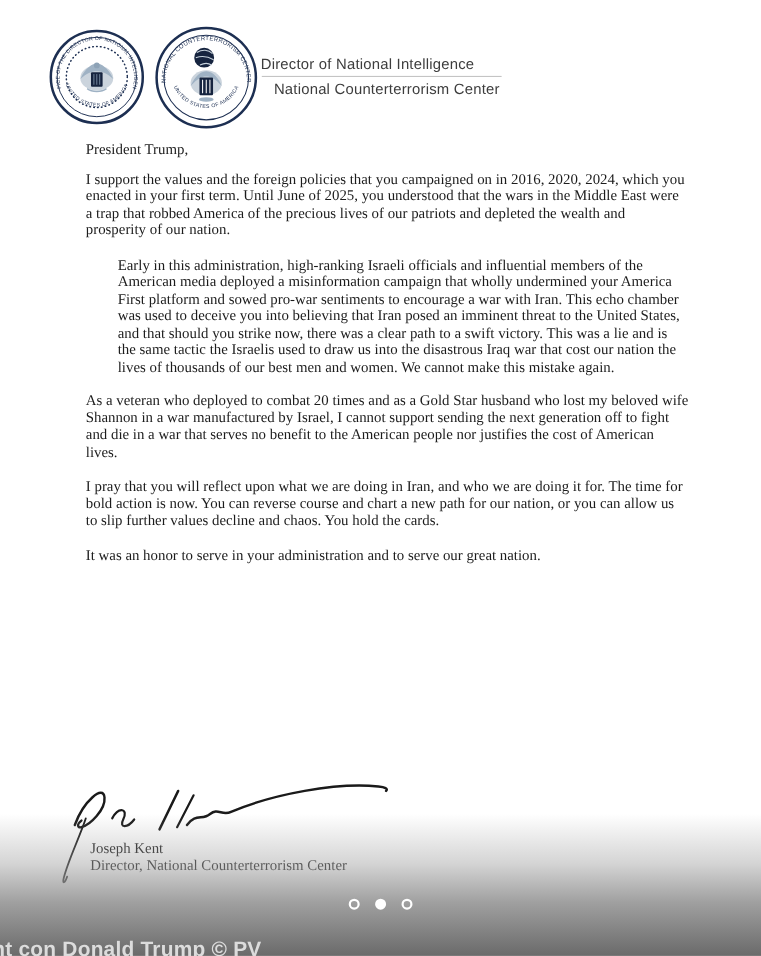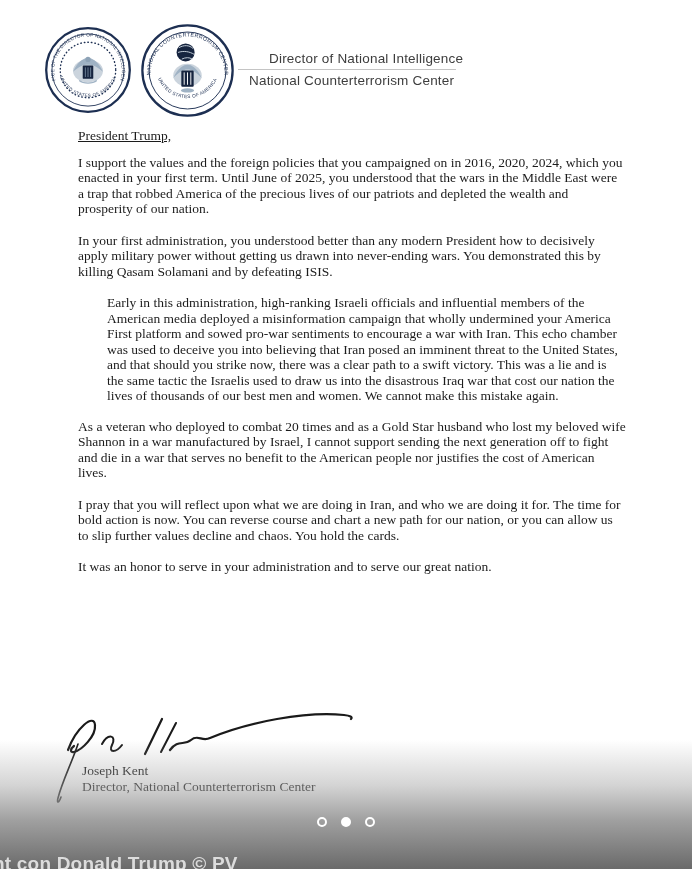--- a/index.html
+++ b/index.html
@@ -14,34 +14,34 @@
   
   .seal{position:absolute;}
   .seal-odni{left:44px;top:26px;width:88px;height:88px;}
   .seal-nctc{left:140px;top:23px;width:95px;height:95px;}
   .agency-block{
     position:absolute;left:255px;top:50px;
     font-family:"Liberation Sans", sans-serif;
     color:#3d3d3d;font-size:13.5px;line-height:15px;
     letter-spacing:0.2px;
   }
-  .agency-line1{position:absolute;left:269px;top:51px;}
+  .agency-line1{position:absolute;left:237px;top:51px;}
   .agency-line2{position:absolute;left:249px;top:73px;}
   .agency-divider{
     position:absolute;left:238px;top:69px;width:218px;height:1px;
     background:#c4c4c4;
   }
 
   
   .letter-body{
     position:absolute;left:78px;top:128px;width:548px;
     font-size:13.5px;line-height:15.5px;color:#1c1c1c;
   }
   .letter-body p{margin:0 0 16px 0;}
-  .letter-body p.salutation{margin-bottom:11px;text-decoration:underline;}
+  .letter-body p.salutation{margin-bottom:11px;}
   .letter-body p.tight{margin-bottom:15px;margin-left:29px;}
 
   
   .signature{
     position:absolute;left:48px;top:700px;width:310px;height:108px;
     pointer-events:none;
   }
   .signoff{
     position:absolute;left:82px;top:763px;
     font-size:13.5px;line-height:15.5px;color:#1c1c1c;
@@ -136,21 +136,20 @@
     </g>
   </svg>
 
   <span class="agency-block agency-line1">Director of National Intelligence</span>
   <div class="agency-divider"></div>
   <span class="agency-block agency-line2">National Counterterrorism Center</span>
 
   <div class="letter-body">
     <p class="salutation">President Trump,</p>
     <p>I support the values and the foreign policies that you campaigned on in 2016, 2020, 2024, which you enacted in your first term. Until June of 2025, you understood that the wars in the Middle East were a trap that robbed America of the precious lives of our patriots and depleted the wealth and prosperity of our nation.</p>
-    <p>In your first administration, you understood better than any modern President how to decisively apply military power without getting us drawn into never-ending wars. You demonstrated this by killing Qasam Solamani and by defeating ISIS.</p>
     <p class="tight">Early in this administration, high-ranking Israeli officials and influential members of the American media deployed a misinformation campaign that wholly undermined your America First platform and sowed pro-war sentiments to encourage a war with Iran. This echo chamber was used to deceive you into believing that Iran posed an imminent threat to the United States, and that should you strike now, there was a clear path to a swift victory. This was a lie and is the same tactic the Israelis used to draw us into the disastrous Iraq war that cost our nation the lives of thousands of our best men and women. We cannot make this mistake again.</p>
     <p>As a veteran who deployed to combat 20 times and as a Gold Star husband who lost my beloved wife Shannon in a war manufactured by Israel, I cannot support sending the next generation off to fight and die in a war that serves no benefit to the American people nor justifies the cost of American lives.</p>
     <p>I pray that you will reflect upon what we are doing in Iran, and who we are doing it for. The time for bold action is now. You can reverse course and chart a new path for our nation, or you can allow us to slip further values decline and chaos. You hold the cards.</p>
     <p>It was an honor to serve in your administration and to serve our great nation.</p>
   </div>
 
   <svg class="signature" viewBox="0 0 310 108">
     <g fill="none" stroke="#1a1a1a" stroke-linecap="round">
       <path d="M30,44 C24,62 14,82 10,98 C8.5,104 11,103 13,97" stroke-width="1.6"></path>
       <path d="M20,50 C28,28 46,13 47,25 C48,36 34,50 26,52 C22,53 22,49 26,46" stroke-width="2.2"></path>

